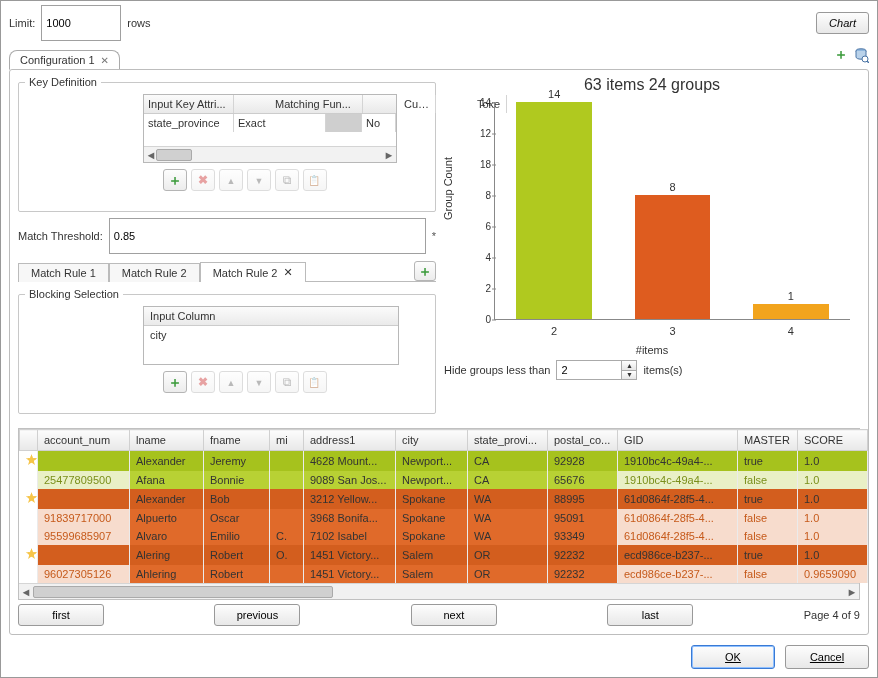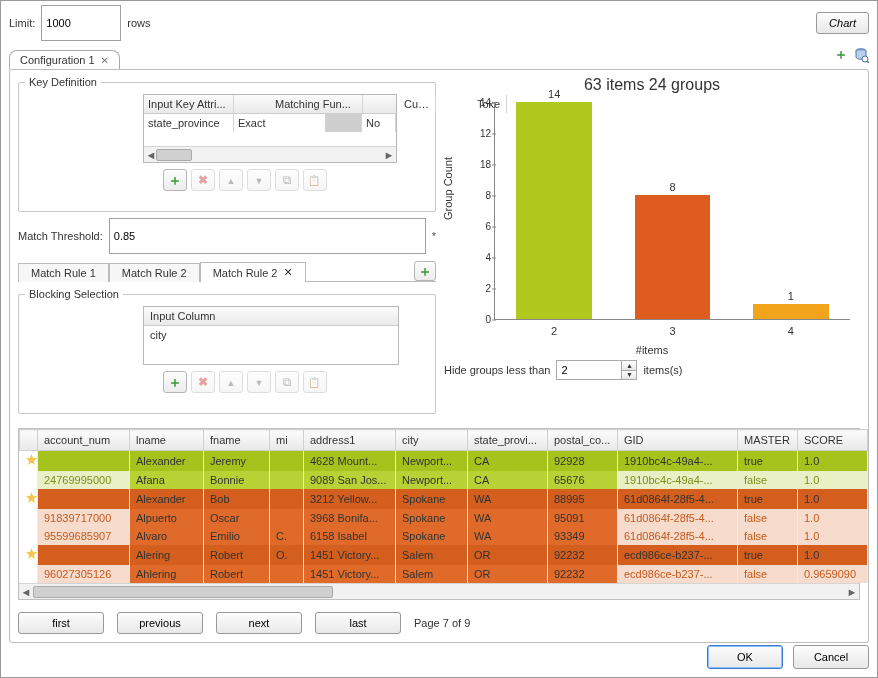--- a/index.html
+++ b/index.html
@@ -148,26 +148,26 @@
     display:inline-block; width:12px; height:12px;
     background: radial-gradient(circle at 50% 40%, #f6c54a 0 45%, transparent 46%);
     clip-path: polygon(50% 0%, 61% 35%, 98% 35%, 68% 57%, 79% 91%, 50% 70%, 21% 91%, 32% 57%, 2% 35%, 39% 35%);
     background-color: #f6c54a;
   }
   .grid-hscroll { height:16px; background:#f1f1f1; border-top:1px solid #d5d5d5; position:relative; }
   .grid-hscroll .thumb { position:absolute; left:14px; top:2px; height:12px; width:300px; background:#d0d0d0; border:1px solid #aaa; border-radius:2px; }
   .grid-hscroll .arrow-l, .grid-hscroll .arrow-r { position:absolute; top:0; width:14px; height:16px; display:flex; align-items:center; justify-content:center; color:#666; }
   .grid-hscroll .arrow-l { left:0; } .grid-hscroll .arrow-r { right:0; }
 
-  .pager-row { display:flex; align-items:center; justify-content:flex-start; gap:13px; margin-top:12px; }
+  .pager-row { display:flex; align-items:center; justify-content:space-between; gap:13px; margin-top:4px; }
   .pager-row .btn { width:86px; }
 
   
   .dialog-btns { position:absolute; right:8px; bottom:8px; display:flex; gap:10px; }
-  .dialog-btns .btn { width:76px; height:24px; }
+  .dialog-btns .btn { width:84px; height:24px;text-decoration:underline; }
 
   .small-icon { width:16px; height:16px; display:inline-flex; align-items:center; justify-content:center; }
   .plus { color:#3a9a3a; font-weight:bold; font-size:14px; }
   .cross-red { color:#c33; font-weight:bold; font-size:12px; }
   .arrow-up::before { content:"▲"; font-size:9px; color:#666; }
   .arrow-down::before { content:"▼"; font-size:9px; color:#666; }
   .copy-icon::before { content:"⧉"; font-size:12px; color:#666; }
   .paste-icon::before { content:"📋"; font-size:10px; }
   .db-icon { width:16px; height:16px; }
 </style>
@@ -402,21 +402,21 @@
               <td class="bg">4628 Mount...</td>
               <td class="bg">Newport...</td>
               <td class="bg">CA</td>
               <td class="bg">92928</td>
               <td class="bg">1910bc4c-49a4-...</td>
               <td class="bg">true</td>
               <td class="bg">1.0</td>
             </tr>
             <tr class="grp-green">
               <td class="iconcell"></td>
-              <td class="txt">24769995000</td>
+              <td class="txt">25477809500</td>
               <td class="bg">Afana</td>
               <td class="bg">Bonnie</td>
               <td class="bg"></td>
               <td class="bg">9089 San Jos...</td>
               <td class="bg">Newport...</td>
               <td class="bg">CA</td>
               <td class="bg">65676</td>
               <td class="txt">1910bc4c-49a4-...</td>
               <td class="txt">false</td>
               <td class="txt">1.0</td>
@@ -448,21 +448,21 @@
               <td class="txt">61d0864f-28f5-4...</td>
               <td class="txt">false</td>
               <td class="txt">1.0</td>
             </tr>
             <tr class="grp-orange">
               <td class="iconcell"></td>
               <td class="txt">95599685907</td>
               <td class="bg">Alvaro</td>
               <td class="bg">Emilio</td>
               <td class="bg">C.</td>
-              <td class="bg">6158 Isabel</td>
+              <td class="bg">7102 Isabel</td>
               <td class="bg">Spokane</td>
               <td class="bg">WA</td>
               <td class="bg">93349</td>
               <td class="txt">61d0864f-28f5-4...</td>
               <td class="txt">false</td>
               <td class="txt">1.0</td>
             </tr>
             <tr class="grp-orange master">
               <td class="iconcell"><span class="star"></span></td>
               <td class="bg"></td>
@@ -498,21 +498,21 @@
         <div class="thumb"></div>
         <div class="arrow-r">►</div>
       </div>
     </div>
 
     <div class="pager-row">
       <button class="btn">first</button>
       <button class="btn">previous</button>
       <button class="btn">next</button>
       <button class="btn">last</button>
-      <span>Page 7 of 9</span>
+      <span>Page 4 of 9</span>
     </div>
   </div>
 
   <div class="dialog-btns">
     <button class="btn primary">OK</button>
     <button class="btn">Cancel</button>
   </div>
 
 </div>
 

